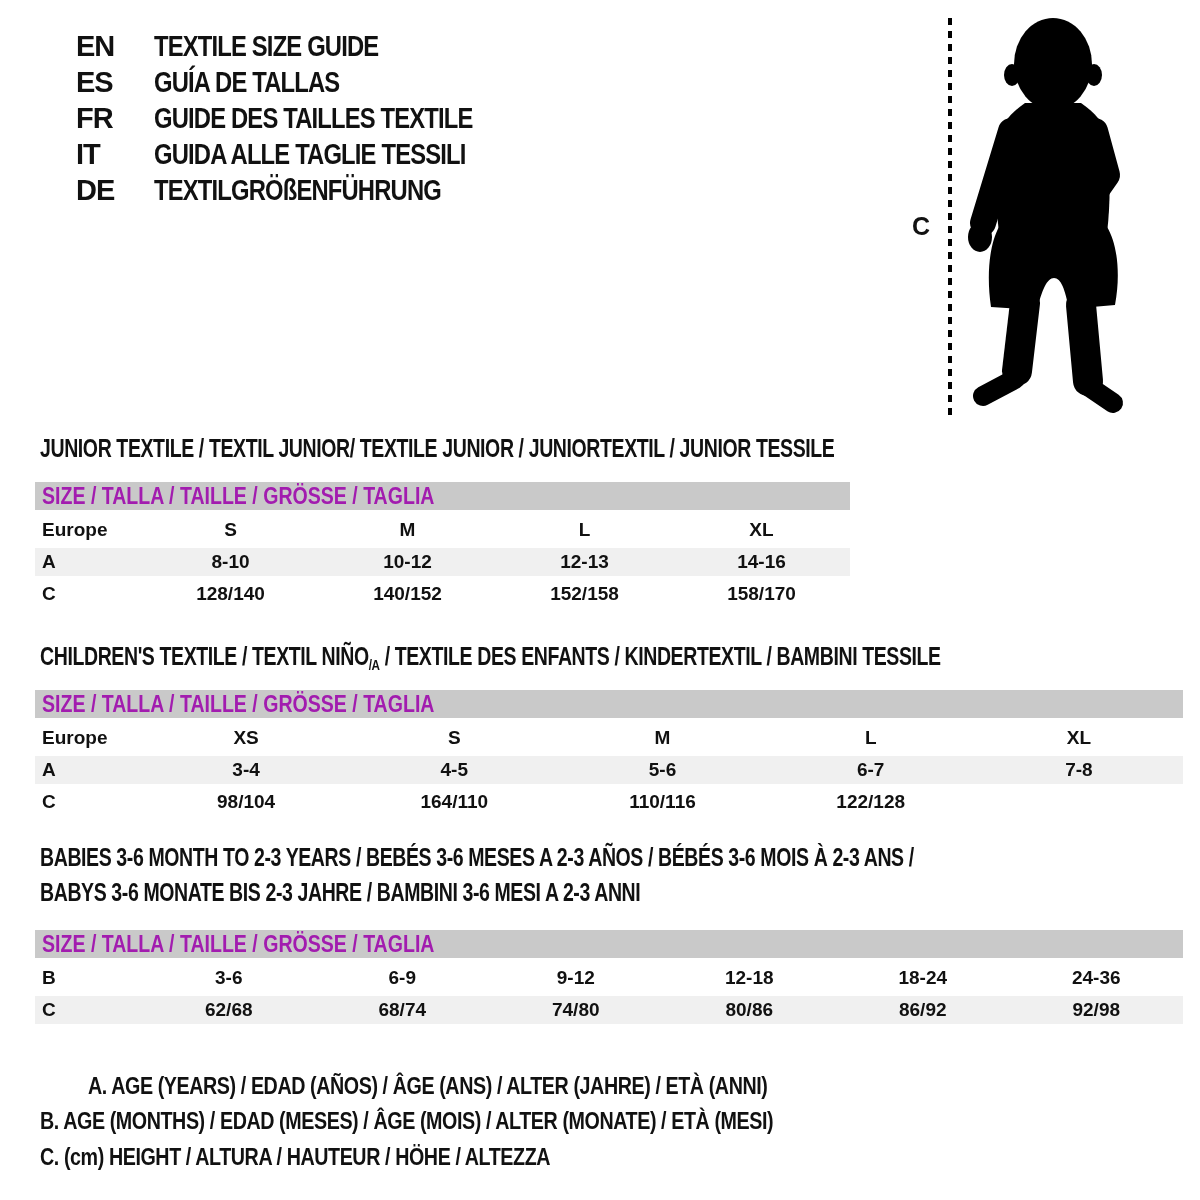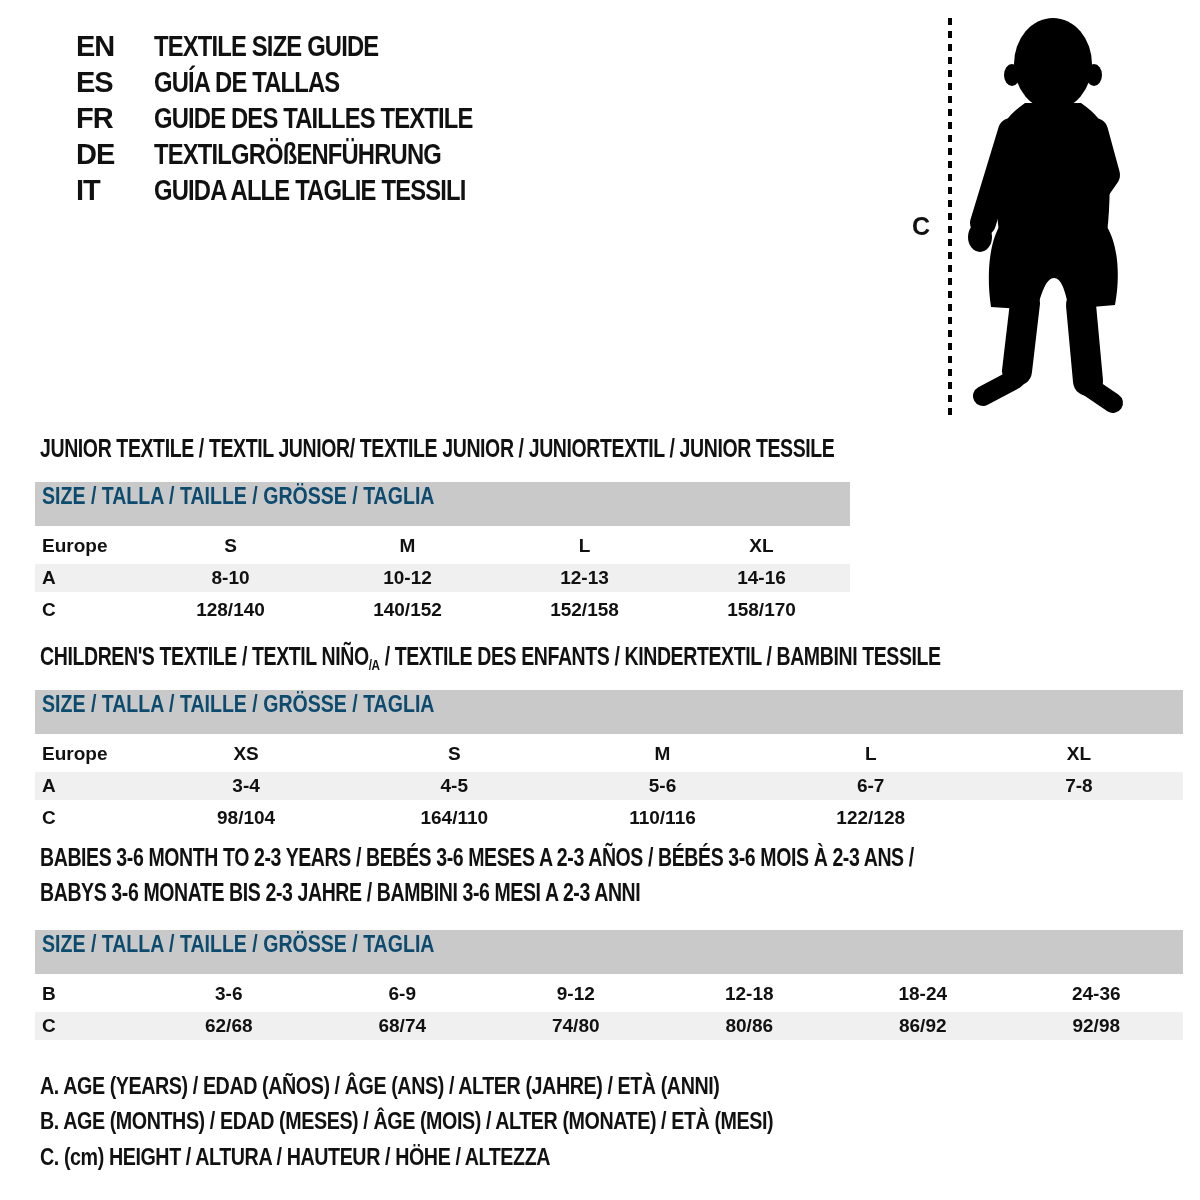--- a/index.html
+++ b/index.html
@@ -29,29 +29,29 @@
   
   .section-title{position:absolute;left:40px;font-size:25px;letter-spacing:-0.5px;white-space:nowrap;}
   .t-junior{top:434px;text-decoration:underline;}
   .t-children{top:642px;}
   .t-babies1{top:843px;}
   .t-babies2{top:878px;}
   .section-title sub{font-size:15px;vertical-align:-5px;}
 
   
   .legend-line{position:absolute;left:40px;font-size:24px;letter-spacing:-0.5px;white-space:nowrap;}
-  .lg1{top:1072px;}.lg2{top:1107px;}.lg3{top:1143px;}
+  .lg1{top:1072px;margin-left:48px;}.lg2{top:1107px;}.lg3{top:1143px;}
 
   
   .sg-table{position:absolute;left:35px;}
   .junior-table{top:482px;width:815px;}
   .children-table{top:690px;width:1148px;}
   .babies-table{top:930px;width:1148px;}
   .size-bar{
-    height:44px;line-height:28px;background:#c9c9c9;color:#0c4a6e;
+    height:28px;line-height:28px;background:#c9c9c9;color:#a21caf;
     font-size:23px;padding-left:7px;margin-bottom:6px;box-sizing:border-box;
   }
   .row{display:grid;height:28px;line-height:28px;font-size:19px;margin-bottom:4px;}
   .cols4{grid-template-columns:107px repeat(4,1fr);}
   .cols5{grid-template-columns:107px repeat(5,1fr);}
   .cols6{grid-template-columns:107px repeat(6,1fr);}
   .row .rlabel{text-align:left;padding-left:7px;}
   .row .cell{text-align:center;}
   .row.alt{background:#f0f0f0;}
 </style>
@@ -67,26 +67,26 @@
     </div>
     <div class="lang-row">
       <span class="lang-code">ES</span>
       <span class="lang-title"><span class="cond82">GUÍA DE TALLAS</span></span>
     </div>
     <div class="lang-row">
       <span class="lang-code">FR</span>
       <span class="lang-title"><span class="cond82">GUIDE DES TAILLES TEXTILE</span></span>
     </div>
     <div class="lang-row">
+      <span class="lang-code">IT</span>
+      <span class="lang-title"><span class="cond82">GUIDA ALLE TAGLIE TESSILI</span></span>
+    </div>
+    <div class="lang-row">
       <span class="lang-code">DE</span>
       <span class="lang-title"><span class="cond82">TEXTILGRÖßENFÜHRUNG</span></span>
-    </div>
-    <div class="lang-row">
-      <span class="lang-code">IT</span>
-      <span class="lang-title"><span class="cond82">GUIDA ALLE TAGLIE TESSILI</span></span>
     </div>
   </div>
 
   <div class="measure-line"></div>
   <div class="measure-label">C</div>
   <svg class="baby-svg" viewBox="0 0 180 405" aria-hidden="true">
     <g fill="#000000" stroke="#000000">
       <ellipse cx="90" cy="49" rx="39" ry="46" stroke="none"></ellipse>
       <ellipse cx="49" cy="60" rx="8" ry="11" stroke="none"></ellipse>
       <ellipse cx="131" cy="60" rx="8" ry="11" stroke="none"></ellipse>

